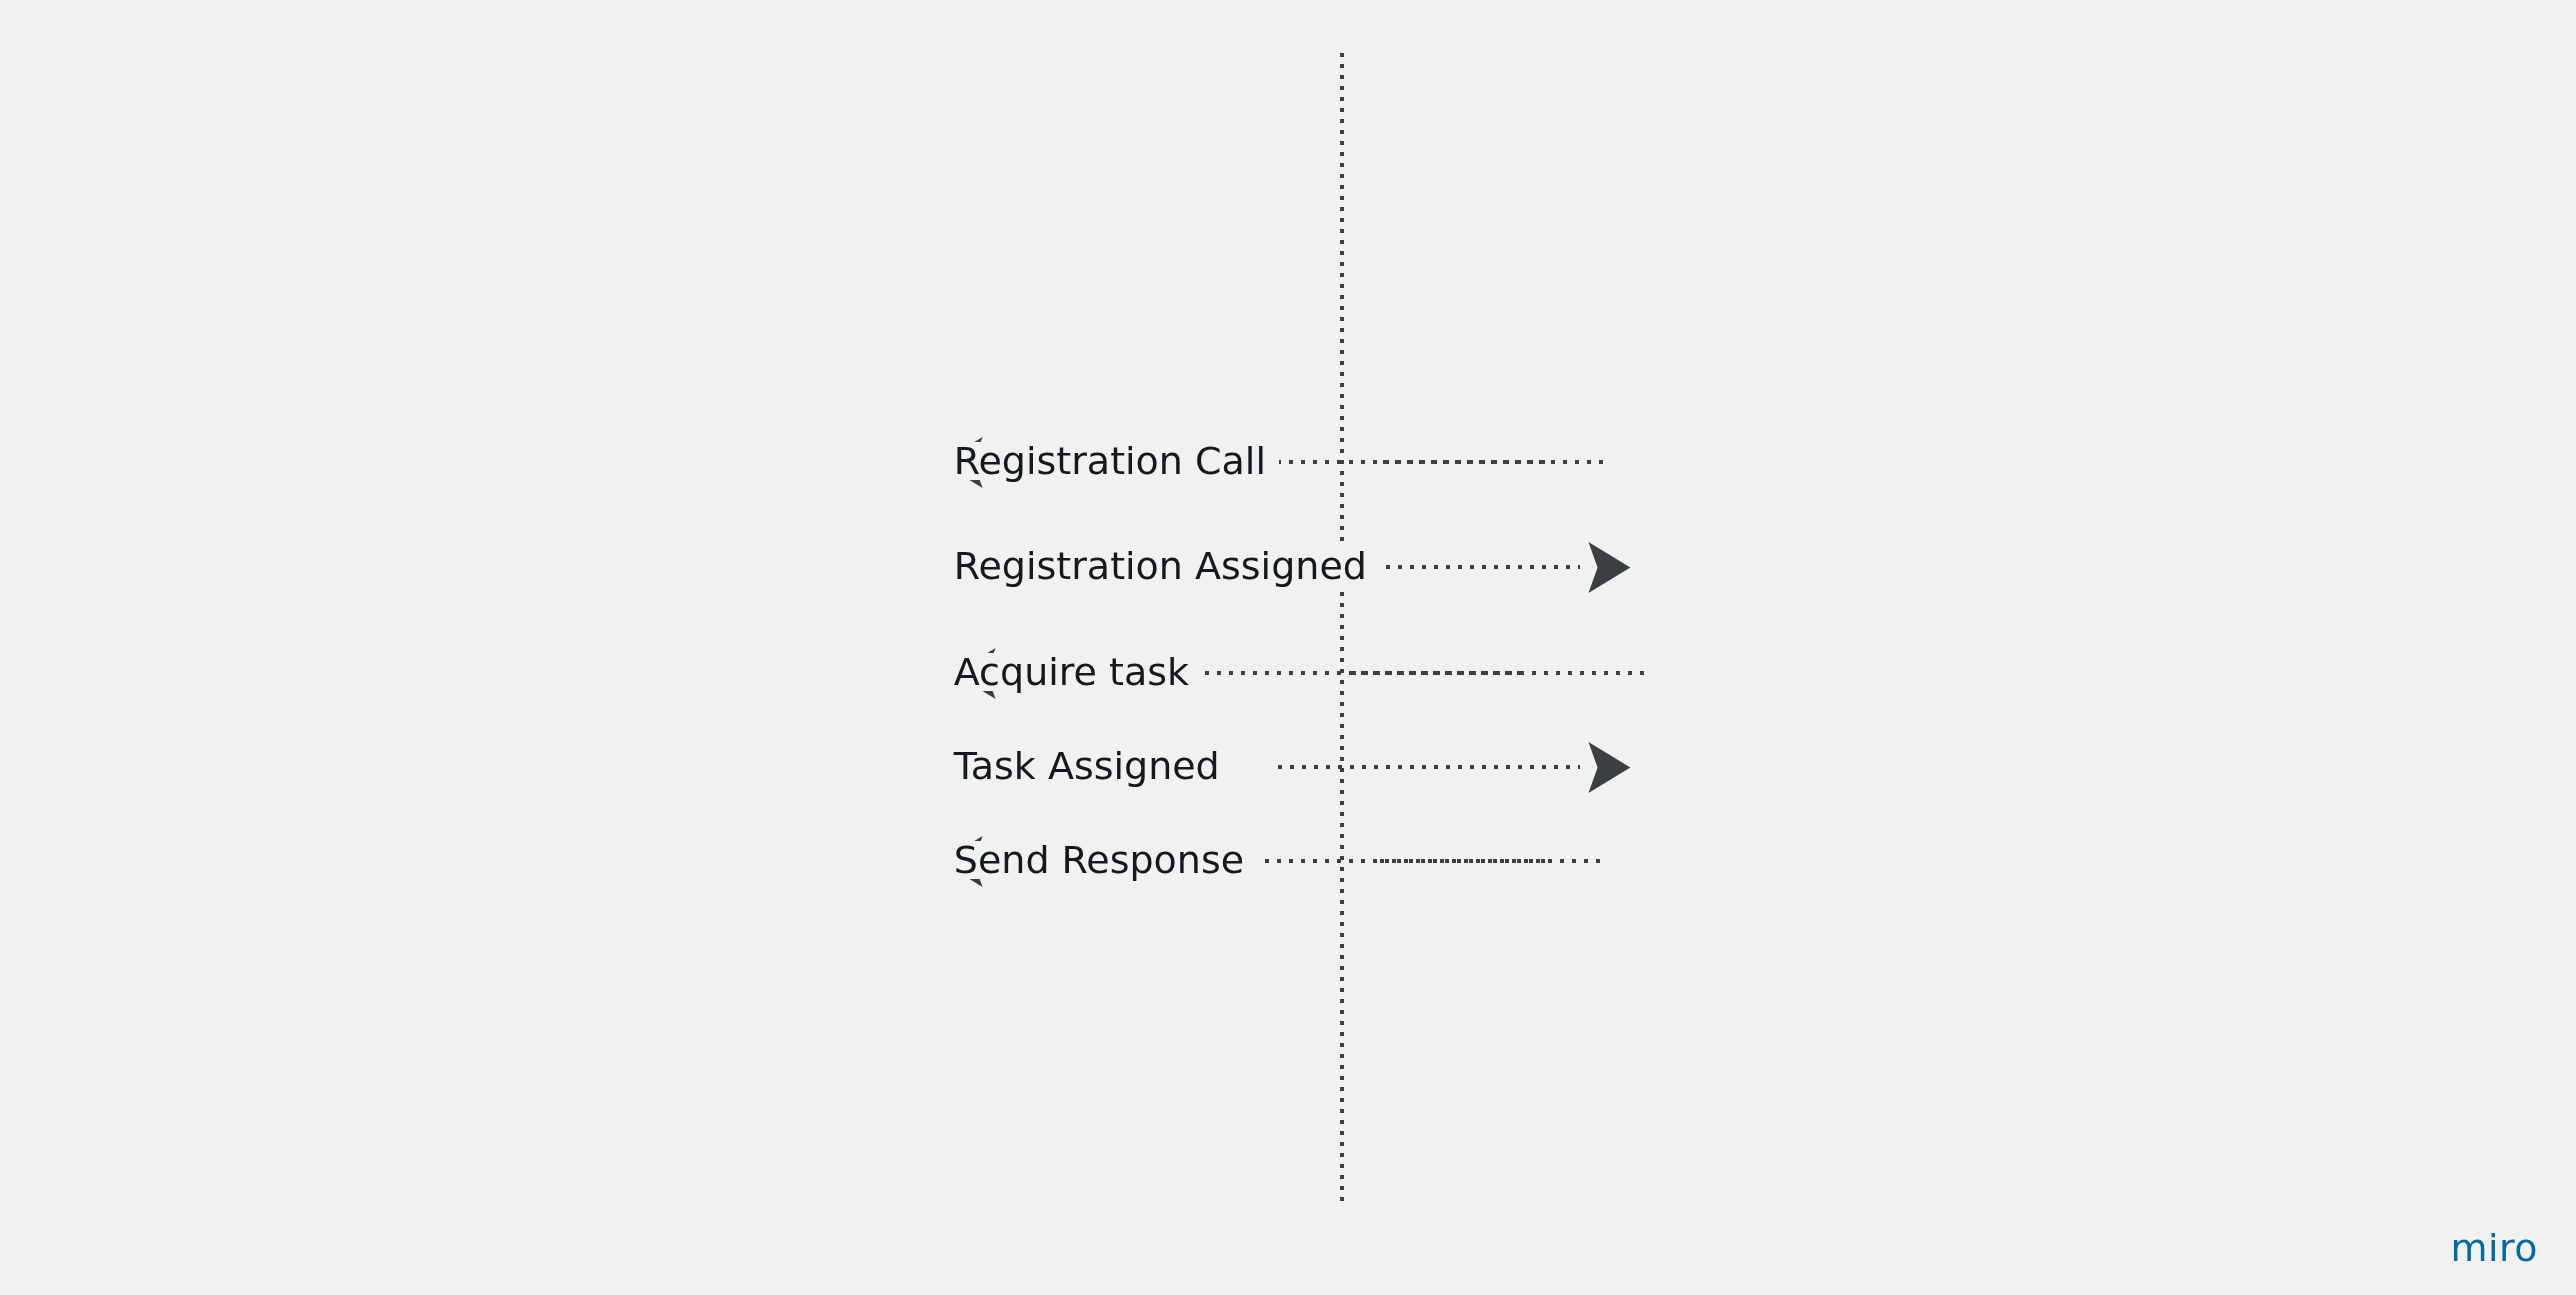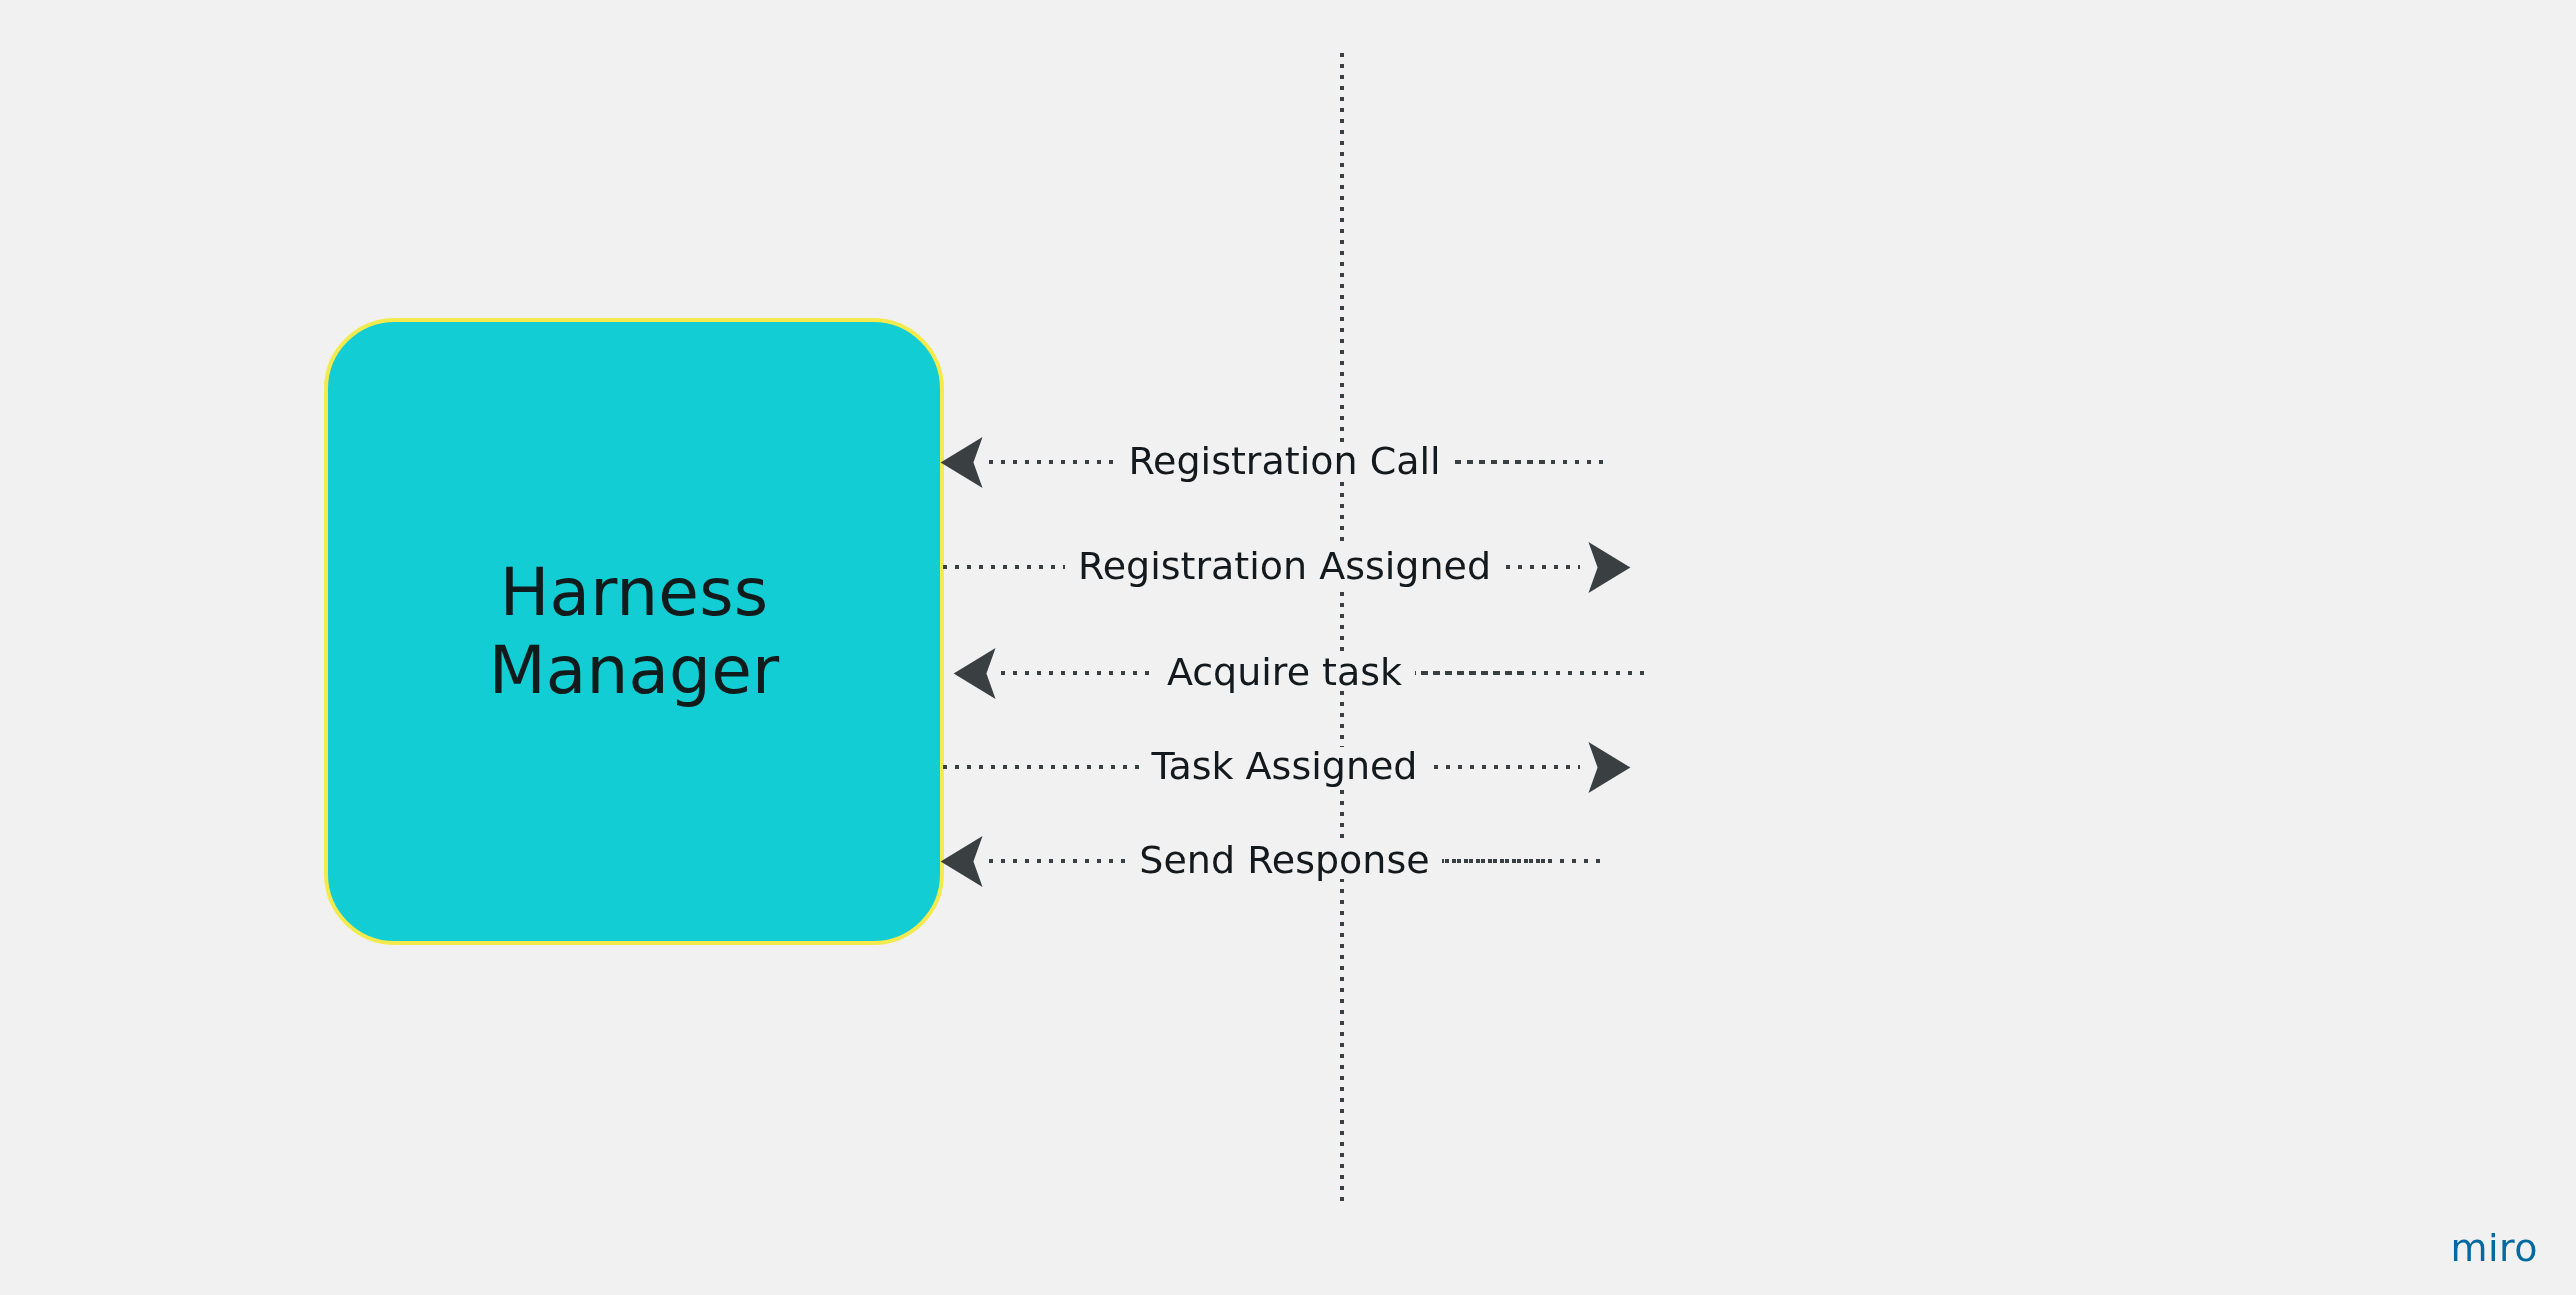--- a/index.html
+++ b/index.html
@@ -87,21 +87,21 @@
   .msg-line.right-seg { right: 0px; }
 
   .msg-label {
     position: absolute;
     top: 0;
     left: 0;
     width: 687px;
     height: 82px;
     display: flex;
     align-items: center;
-    justify-content: center;
+    justify-content: flex-start;
     color: #13191c;
     font-size: 38px;
     line-height: 1;
     white-space: nowrap;
     pointer-events: none;
   }
   .msg-label span {
     background: #f1f1f1;
     padding: 0 12.8px;
   }
@@ -126,24 +126,20 @@
     color: #0369a1;
     letter-spacing: 0.5px;
     font-family: "DejaVu Sans", sans-serif;
   }
 </style>
 </head>
 <body>
 
 <div id="canvas">
 
-  <div class="node-box" id="node-harness-manager">
-    <div class="node-label">Harness
-Manager</div>
-  </div>
 
 
   <div id="divider"></div>
 
   <div class="msg-row" style="top:420px;">
     <div class="msg-line left-seg" style="left:48px; width:556px;"></div>
     <div class="msg-line right-seg" style="width:225px; right:20px;"></div>
     <div class="arrow arrow-left">
       <svg width="51" height="55" viewBox="0 0 56 60">
         <path d="M4 30 L50 2 L40 30 L50 58 Z" fill="#3a3f42"></path>

